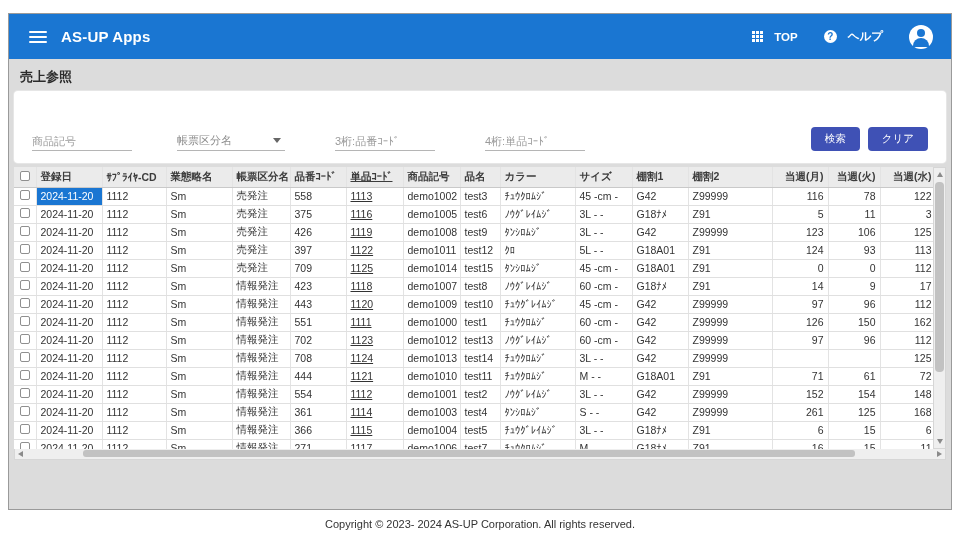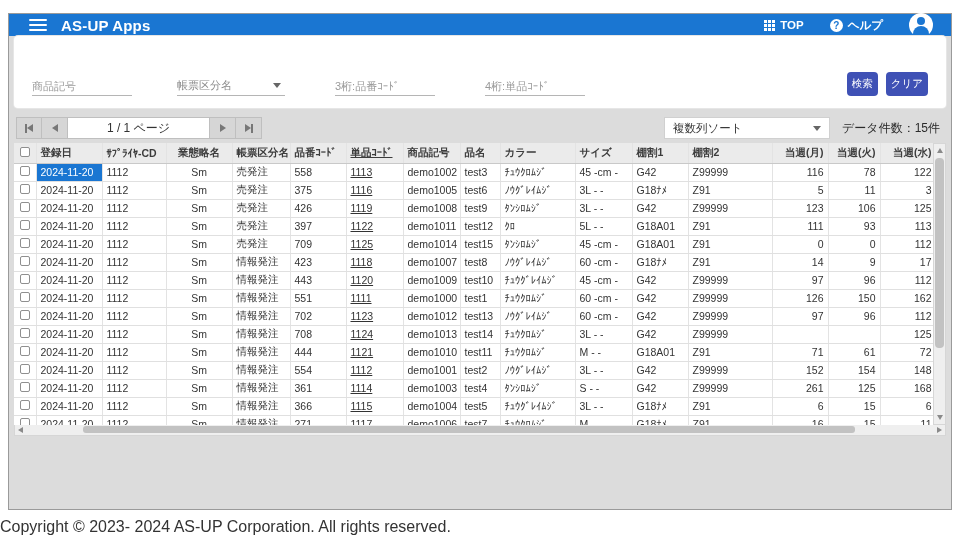--- a/index.html
+++ b/index.html
@@ -2,26 +2,26 @@
 <html><head>
 <meta charset="utf-8">
 <style>
   * { margin:0; padding:0; box-sizing:border-box; }
   html,body { width:960px; height:540px; background:#fff; font-family:"Liberation Sans", sans-serif; overflow:hidden; }
 
   .app { position:absolute; left:8px; top:13px; width:944px; height:497px;
          border:1px solid #9a9a9a; display:flex; flex-direction:column; background:#dcdcdc; }
 
   
-  .topbar { height:22px; background:#1a76d2; display:flex; align-items:center; color:#fff; flex:0 0 auto; }
+  .topbar { height:45px; background:#1a76d2; display:flex; align-items:center; color:#fff; flex:0 0 auto; }
   .hamburger { width:18px; margin:0 14px 0 20px; cursor:pointer; }
   .hamburger span { display:block; height:2px; background:#fff; margin:3px 0; border-radius:1px; }
   .app-title { font-size:15px; font-weight:bold; letter-spacing:.2px; }
   .topbar-right { margin-left:auto; display:flex; align-items:center; gap:26px; padding-right:18px; }
-  .tb-item { display:flex; align-items:center; gap:5px; font-size:11.5px; font-weight:bold; cursor:pointer;justify-content:space-between; }
+  .tb-item { display:flex; align-items:center; gap:11px; font-size:11.5px; font-weight:bold; cursor:pointer;justify-content:space-between; }
   .grid-ic { width:11px; height:11px; display:grid; grid-template-columns:repeat(3,1fr); gap:1px; }
   .grid-ic i { background:#fff; }
   .q-ic { width:13px; height:13px; border-radius:50%; background:#fff; color:#1a76d2;
           font-size:10px; font-weight:bold; display:flex; align-items:center; justify-content:center; }
   .avatar { width:24px; height:24px; border-radius:50%; background:#fff; position:relative; cursor:pointer; }
   .avatar::before { content:""; position:absolute; left:8px; top:4px; width:8px; height:8px; border-radius:50%; background:#1a76d2; }
   .avatar::after { content:""; position:absolute; left:4px; top:13px; width:16px; height:9px; border-radius:8px 8px 0 0; background:#1a76d2; }
 
   
   .content { flex:1; padding:0 3px; position:relative; }
@@ -31,21 +31,21 @@
                  display:flex; align-items:flex-end; padding:0 18px 12px; box-shadow:0 0 0 1px #e6e6e6; }
   .u-input { border:none; border-bottom:1px solid #b5b5b5; background:transparent; font-size:11px;
              height:20px; width:100px; outline:none; color:#333; font-family:inherit; }
   .u-input::placeholder { color:#9a9a9a; }
   .sel-underline { width:108px; height:20px; border-bottom:1px solid #b5b5b5; display:flex;
                    align-items:center; font-size:11px; color:#8d8d8d; cursor:pointer; }
   .sel-underline .tri { margin-left:auto; margin-right:4px; }
   .tri { width:0; height:0; border-left:4px solid transparent; border-right:4px solid transparent; border-top:5px solid #666; }
   .gap45 { width:45px; } .gap50 { width:50px; }
   .btn { background:#3f51b5; color:#fff; border:none; border-radius:4px; font-size:10.5px;
-         padding:5px 5px; cursor:pointer; font-family:inherit; }
+         padding:5px 14px; cursor:pointer; font-family:inherit; }
   .btn.light { background:#2e9bef; }
   .filter-btns { margin-left:auto; display:flex; gap:8px; }
 
   .action-row { display:flex; align-items:center; margin:9px 8px 0; }
 
   .pg-row { display:flex; align-items:center; margin:9px 4px 0; }
   .pg-cell { height:22px; background:#d6d6d6; border:1px solid #bfbfbf; border-left:none;
              display:flex; align-items:center; justify-content:center; cursor:pointer; }
   .pg-cell:first-child { border-left:1px solid #bfbfbf; }
   .pg-btn { width:26px; }
@@ -63,37 +63,37 @@
   .grid-wrap { position:relative; margin:4px 2px 0; }
   .grid-viewport { width:calc(100% - 13px); height:282px; overflow:hidden; background:#fff; }
   table { border-collapse:collapse; table-layout:fixed; width:922px;padding-left:23px; }
   th,td { font-size:10.5px; color:#333; padding:0 4px; overflow:hidden; white-space:nowrap;
           border-right:1px solid #e3e3e3; border-bottom:1px solid #e0e0e0; height:18px; text-align:left; }
   thead th { background:#ebebeb; font-weight:bold; color:#3c3c3c; height:20px; border-bottom:1px solid #c9c9c9; }
   td { cursor:cell; }
   .num { text-align:right; }
   .sel { background:#1a76d2; color:#fff; }
   .cb { width:10px; height:10px; border:1px solid #8f8f8f; border-radius:2px; background:#fff; display:inline-block; cursor:pointer; }
-  .c0{width:22px;text-align:center;} .c1{width:66px;} .c2{width:64px;} .c3{width:66px;text-align:center;} .c4{width:58px;}
+  .c0{width:22px;text-align:center;} .c1{width:66px;} .c2{width:64px;} .c3{width:66px;} .c4{width:58px;}
   .c5{width:56px;} .c6{width:57px;text-decoration:underline;} .c7{width:57px;} .c8{width:40px;} .c9{width:75px;} .c10{width:57px;}
   .c11{width:56px;} .c12{width:84px;} .c13{width:56px;margin-top:12px;} .c14{width:52px;} .c15{width:56px;}
 
   .vscroll { position:absolute; right:0; top:0; width:13px; height:282px; background:#efefef; border:1px solid #d6d6d6; }
   .vthumb { position:absolute; left:1px; top:14px; width:9px; height:190px; background:#c2c2c2; border-radius:4px; cursor:grab; }
   .varrow { position:absolute; left:3px; width:0; height:0; border-left:3.5px solid transparent; border-right:3.5px solid transparent; }
   .varrow.up { top:4px; border-bottom:5px solid #8a8a8a; }
   .varrow.down { bottom:4px; border-top:5px solid #8a8a8a; }
 
   .hscroll { position:relative; height:11px; margin:0 2px; background:#efefef; border:1px solid #d6d6d6; border-top:none; }
   .hthumb { position:absolute; left:68px; top:1px; height:7px; width:772px; background:#c2c2c2; border-radius:3px; cursor:grab; }
   .harrow { position:absolute; top:2px; width:0; height:0; border-top:3.5px solid transparent; border-bottom:3.5px solid transparent; }
   .harrow.left { left:3px; border-right:5px solid #8a8a8a; }
   .harrow.right { right:3px; border-left:5px solid #8a8a8a; }
 
-  .footer { position:absolute; left:0; top:518px; width:960px; text-align:left; font-size:16px; color:#333; }
+  .footer { position:absolute; left:0; top:518px; width:960px; text-align:center; font-size:11px; color:#333; }
 </style>
 </head>
 <body>
 
 <div class="app">
 
   <div class="topbar">
     <div class="hamburger">
         <span></span>
         <span></span>
@@ -117,63 +117,40 @@
       </div>
       <div class="tb-item">
         <span class="q-ic">?</span>
         <span>ヘルプ</span>
       </div>
       <div class="avatar"></div>
     </div>
   </div>
 
   <div class="content">
+    <div class="page-title">売上参照</div>
 
     <div class="filter-card">
       <input class="u-input" placeholder="商品記号" style="">
       <div class="gap45"></div>
       <div class="sel-underline">
         <span>帳票区分名</span>
         <span class="tri"></span>
       </div>
       <div class="gap50"></div>
       <input class="u-input" placeholder="3桁:品番ｺｰﾄﾞ" style="">
       <div class="gap50"></div>
       <input class="u-input" placeholder="4桁:単品ｺｰﾄﾞ" style="">
       <div class="filter-btns">
         <button class="btn">検索</button>
         <button class="btn">クリア</button>
       </div>
     </div>
 
 
-    <div class="pg-row">
-      <div class="pg-cell pg-btn">
-          <span class="bar-v"></span>
-          <span class="tri-l"></span>
-        </div>
-      <div class="pg-cell pg-btn">
-          <span class="tri-l"></span>
-        </div>
-      <div class="pg-cell pg-label">1 / 1 ページ</div>
-      <div class="pg-cell pg-btn">
-          <span class="tri-r"></span>
-        </div>
-      <div class="pg-cell pg-btn">
-          <span class="tri-r"></span>
-          <span class="bar-v"></span>
-        </div>
-      <div class="pg-right">
-        <div class="sort-box">
-          <span>複数列ソート</span>
-          <span class="tri"></span>
-        </div>
-        <div class="count-text">データ件数：15件</div>
-      </div>
-    </div>
 
     <div class="grid-wrap">
       <div class="grid-viewport">
         <table>
           <thead>
               <tr id="head-row">
                 <th class="c0"><span class="cb"></span></th>
                 <th class="c1">登録日</th>
                 <th class="c2">ｻﾌﾟﾗｲﾔ-CD</th>
                 <th class="c3">業態略名</th>
@@ -253,21 +230,21 @@
                 <td class="c3">Sm</td>
                 <td class="c4">売発注</td>
                 <td class="c5">397</td>
                 <td class="c6">1122</td>
                 <td class="c7">demo1011</td>
                 <td class="c8">test12</td>
                 <td class="c9">ｸﾛ</td>
                 <td class="c10">5L - -</td>
                 <td class="c11">G18A01</td>
                 <td class="c12">Z91</td>
-                <td class="c13 num">111</td>
+                <td class="c13 num">124</td>
                 <td class="c14 num">93</td>
                 <td class="c15 num">113</td>
               </tr>
               <tr>
                 <td class="c0"><span class="cb"></span></td>
                 <td class="c1">2024-11-20</td>
                 <td class="c2">1112</td>
                 <td class="c3">Sm</td>
                 <td class="c4">売発注</td>
                 <td class="c5">709</td>

